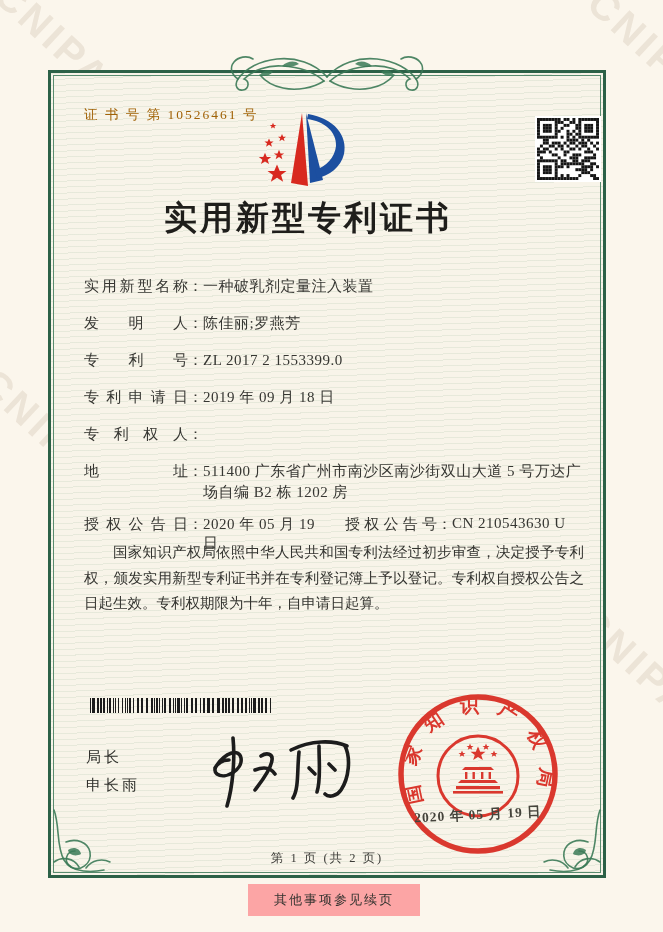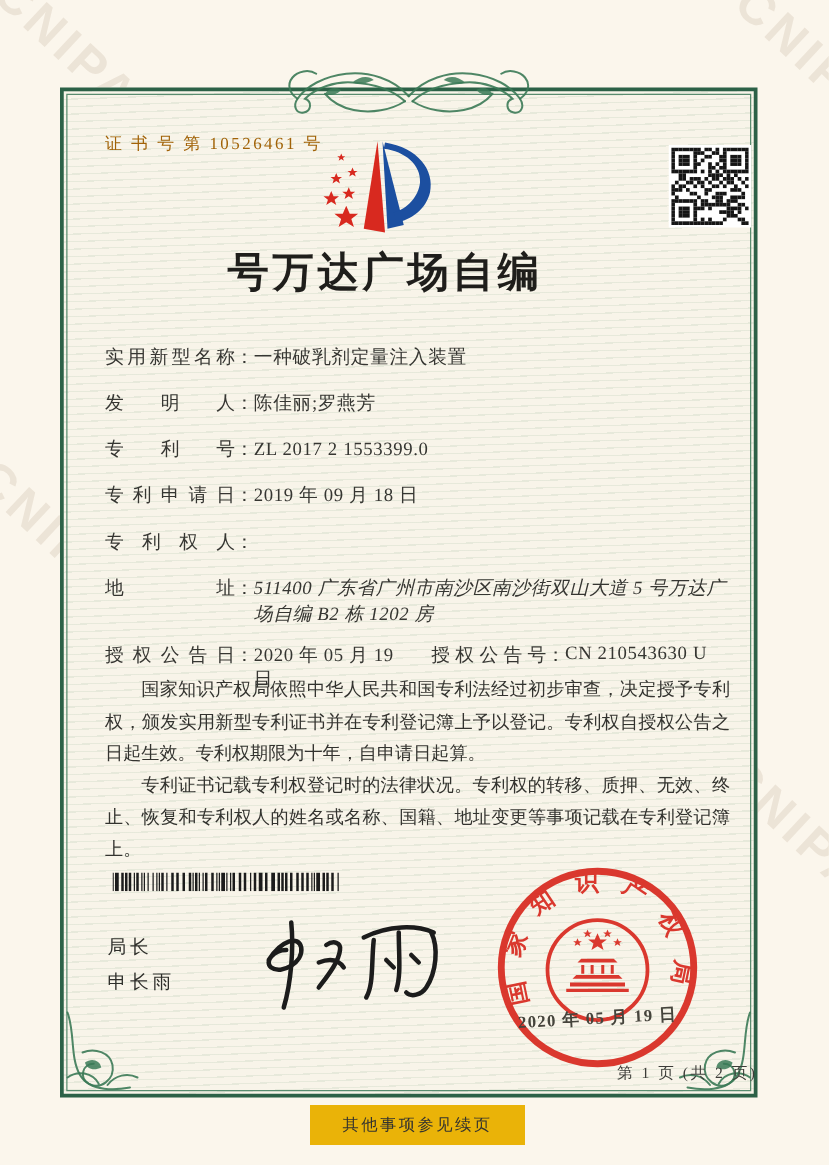--- a/index.html
+++ b/index.html
@@ -50,21 +50,21 @@
     letter-spacing:3px;
   }
   .fields{position:absolute;left:84px;top:276px;width:502px;font-size:15px;color:#363632;}
   .frow{display:flex;margin-bottom:17px;line-height:20px;}
   .flabel{
     display:inline-block;width:104px;flex:0 0 104px;
     text-align:justify;text-align-last:justify;
   }
   .fcolon{flex:0 0 14px;}
   .fvalue{flex:1;letter-spacing:0.5px;}
-  .frow.address .fvalue{line-height:21px;font-style:italic;}
+  .frow.address .fvalue{line-height:21px;}
   .frow.address{margin-bottom:12px;}
   .grant-group{display:flex;}
   .grant-group .g2{margin-left:16px;}
   .g1{width:245px;display:flex;flex:0 0 245px;justify-content:flex-end;}
   .g2{display:flex;}
   .g2 .flabel{width:92px;flex:0 0 92px;}
   .paras{
     position:absolute;left:84px;top:540px;width:500px;
     font-size:14.5px;line-height:25.5px;text-align:justify;color:#33332f;
   }
@@ -74,26 +74,26 @@
   .director div{margin-bottom:9px;}
   .sig{position:absolute;left:195px;top:730px;z-index:4;}
   .sig path{stroke:#1c1c1c;stroke-width:3.6;fill:none;stroke-linecap:round;stroke-linejoin:round;}
   .seal{position:absolute;left:392px;top:688px;z-index:5;mix-blend-mode:multiply;opacity:0.93;}
   .seal-date{
     position:absolute;left:392px;top:806px;width:172px;z-index:6;
     text-align:center;font-size:13.5px;letter-spacing:1px;color:#45443c;
     transform:rotate(-3deg);font-weight:bold;
   }
   .page-num{
-    position:absolute;left:48px;top:850px;width:558px;text-align:right;
+    position:absolute;left:48px;top:850px;width:558px;text-align:center;
     font-size:12.5px;letter-spacing:2px;color:#3c3c38;
   }
   .note-tab{
     position:absolute;left:248px;top:884px;width:172px;height:32px;
-    background:#eab308;z-index:4;
+    background:#fca5a5;z-index:4;
     display:flex;align-items:center;justify-content:center;
     font-size:13px;letter-spacing:2px;color:#33332f;
   }
   .qr{position:absolute;left:535px;top:116px;width:66px;height:66px;background:#fff;padding:2px;box-sizing:border-box;}
   .logo{position:absolute;left:256px;top:110px;}
 </style>
 </head>
 <body>
 
 <div class="wm" style="left:-18px;top:14px">CNIPA</div>
@@ -386,21 +386,21 @@
         <rect x="23.61904761904762" y="59.04761904761905" width="2.9523809523809526" height="2.9523809523809526" fill="#151515"></rect>
         <rect x="26.571428571428573" y="59.04761904761905" width="2.9523809523809526" height="2.9523809523809526" fill="#151515"></rect>
         <rect x="29.523809523809526" y="59.04761904761905" width="2.9523809523809526" height="2.9523809523809526" fill="#151515"></rect>
         <rect x="32.47619047619048" y="59.04761904761905" width="2.9523809523809526" height="2.9523809523809526" fill="#151515"></rect>
         <rect x="35.42857142857143" y="59.04761904761905" width="2.9523809523809526" height="2.9523809523809526" fill="#151515"></rect>
         <rect x="38.38095238095238" y="59.04761904761905" width="2.9523809523809526" height="2.9523809523809526" fill="#151515"></rect>
         <rect x="56.0952380952381" y="59.04761904761905" width="2.9523809523809526" height="2.9523809523809526" fill="#151515"></rect>
         <rect x="59.04761904761905" y="59.04761904761905" width="2.9523809523809526" height="2.9523809523809526" fill="#151515"></rect>
       </svg></div>
 
-  <div class="title">号万达广场自编</div>
+  <div class="title">实用新型专利证书</div>
 
   <div class="fields">
     <div class="frow">
       <span class="flabel">实用新型名称</span>
         <span class="fcolon">：</span>
         <span class="fvalue">一种破乳剂定量注入装置</span>
     </div>
     <div class="frow">
       <span class="flabel">发明人</span>
         <span class="fcolon">：</span>
@@ -434,21 +434,20 @@
       <div class="g2">
         <span class="flabel">授权公告号</span>
           <span class="fcolon">：</span>
           <span class="fvalue">CN 210543630 U</span>
       </div>
     </div>
   </div>
 
   <div class="paras">
     <p>国家知识产权局依照中华人民共和国专利法经过初步审查，决定授予专利权，颁发实用新型专利证书并在专利登记簿上予以登记。专利权自授权公告之日起生效。专利权期限为十年，自申请日起算。</p>
-    <p>专利证书记载专利权登记时的法律状况。专利权的转移、质押、无效、终止、恢复和专利权人的姓名或名称、国籍、地址变更等事项记载在专利登记簿上。</p>
   </div>
 
   <svg class="barcode" id="barcode" width="182" height="15">
       <rect x="0" y="0" width="1" height="15" fill="#1c1c1c"></rect>
       <rect x="2" y="0" width="3" height="15" fill="#1c1c1c"></rect>
       <rect x="7" y="0" width="2" height="15" fill="#1c1c1c"></rect>
       <rect x="10" y="0" width="2" height="15" fill="#1c1c1c"></rect>
       <rect x="13" y="0" width="2" height="15" fill="#1c1c1c"></rect>
       <rect x="17" y="0" width="1" height="15" fill="#1c1c1c"></rect>
       <rect x="19" y="0" width="2" height="15" fill="#1c1c1c"></rect>

